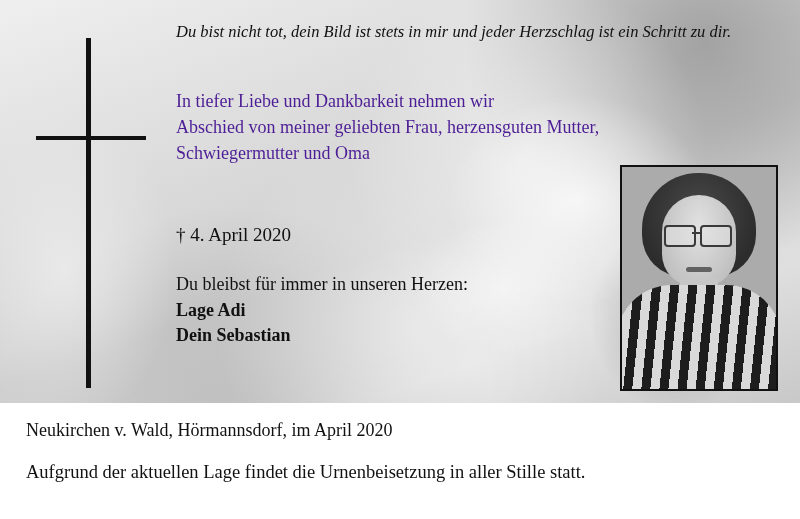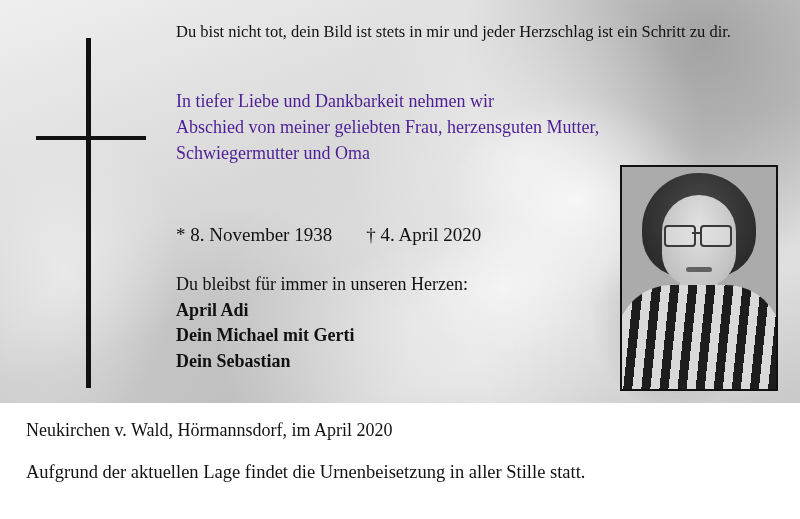--- a/index.html
+++ b/index.html
@@ -91,20 +91,21 @@
     width: 110px;
     height: 4px;
     background: #111;
   }
   
   .verse {
     position: absolute;
     left: 176px;
     top: 20px;
     width: 600px;
+    font-style: italic;
     font-size: 16.5px;
     line-height: 1.5;
     color: #111;
   }
   .verse div { white-space: nowrap; }
   
   .intro {
     position: absolute;
     left: 176px;
     top: 88px;
@@ -263,28 +264,26 @@
     </div>
 
     <div class="intro">
       <div>In tiefer Liebe und Dankbarkeit nehmen wir</div>
       <div>Abschied von meiner geliebten Frau, herzensguten Mutter,</div>
       <div>Schwiegermutter und Oma</div>
     </div>
 
 
     <div class="dates">
-      <span class="date-item">* 8. November 1938</span>
       <span class="date-item">† 4. April 2020</span>
     </div>
 
     <div class="family">
       <div class="lead">Du bleibst für immer in unseren Herzen:</div>
-      <div class="member">April Adi</div>
-      <div class="member">Dein Michael mit Gerti</div>
+      <div class="member">Lage Adi</div>
       <div class="member">Dein Sebastian</div>
     </div>
 
     <div class="portrait">
       <div class="portrait-img">
         <div class="p-hair"></div>
         <div class="p-face"></div>
         <div class="p-glass-l"></div>
         <div class="p-glass-r"></div>
         <div class="p-bridge"></div>

